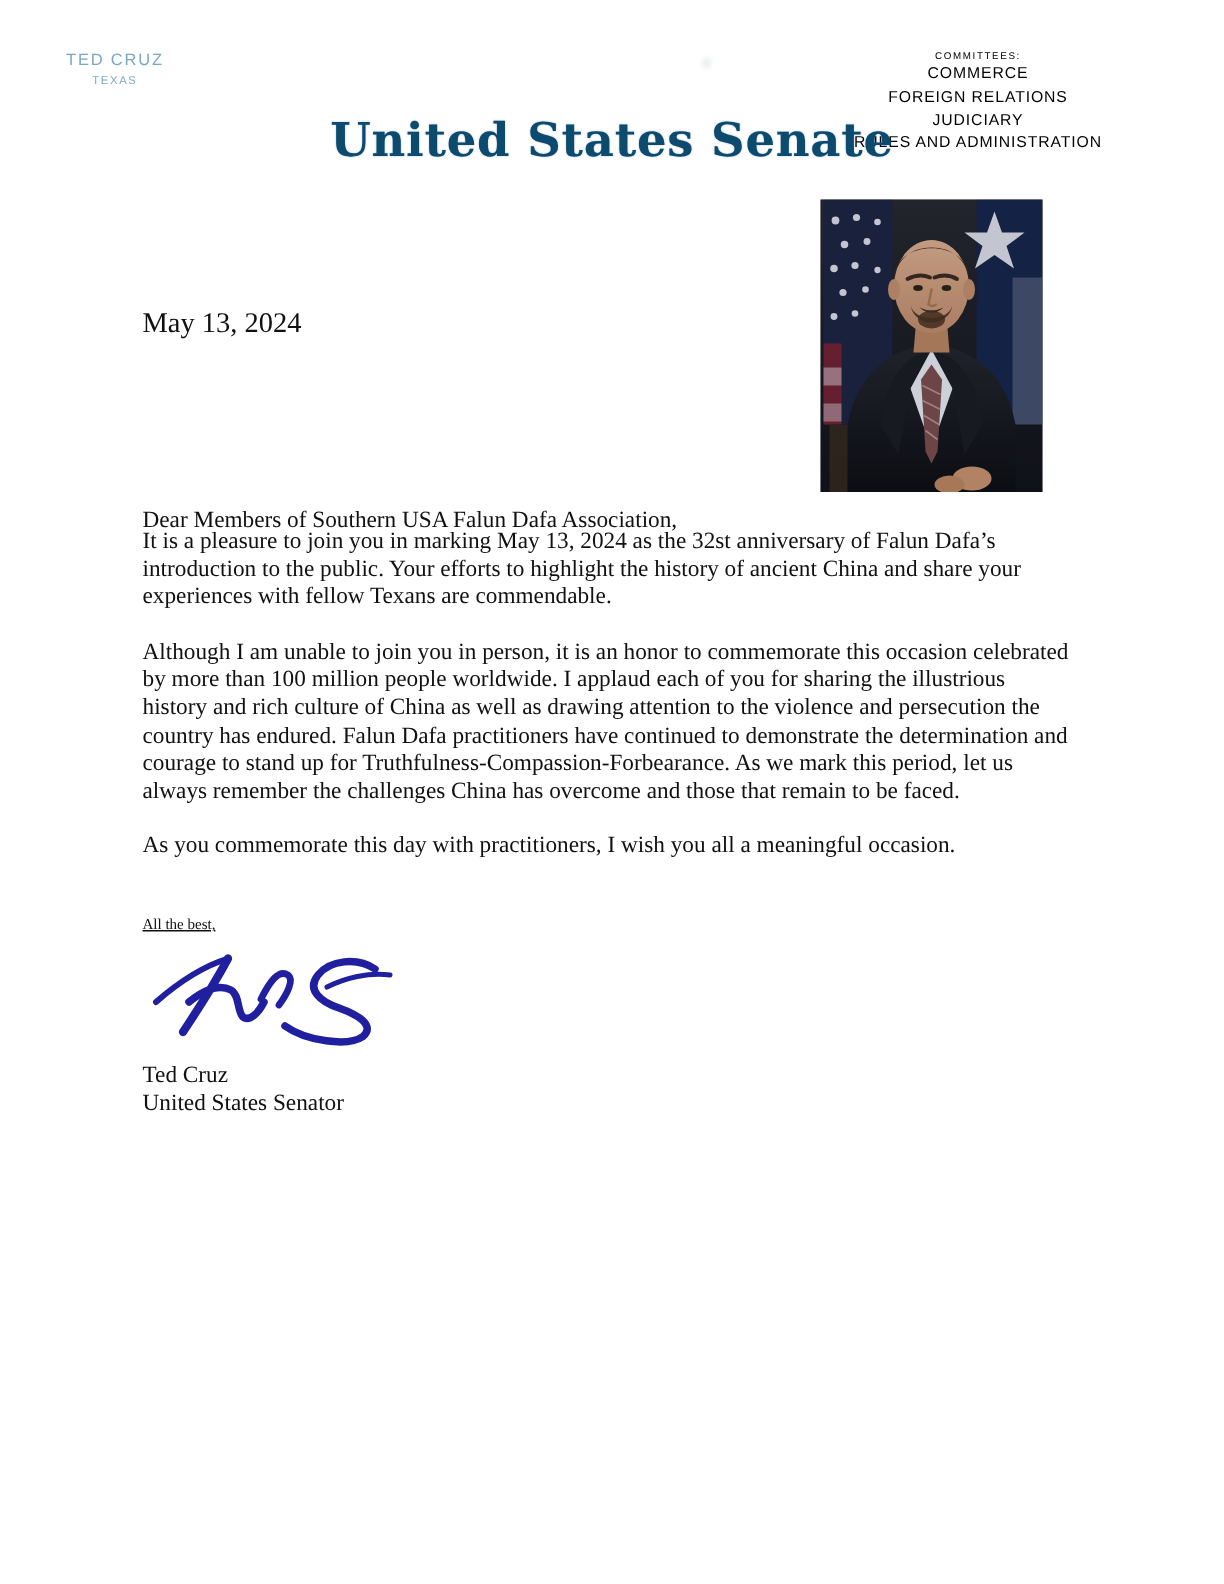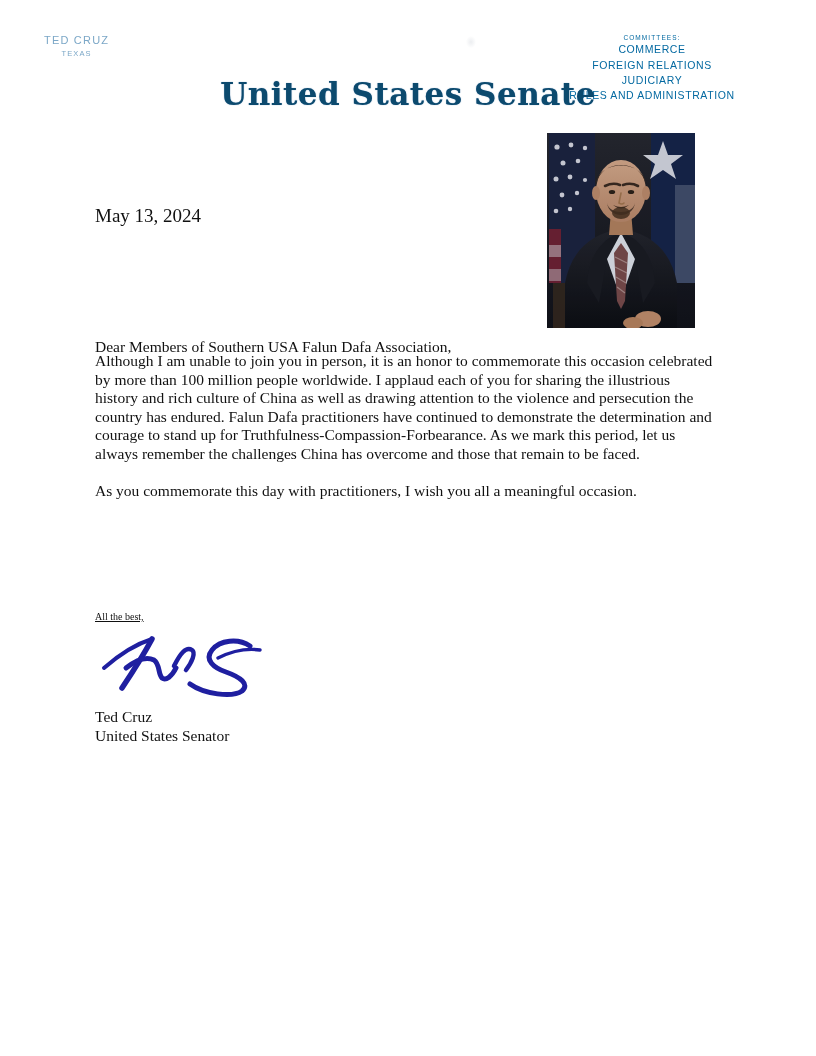--- a/index.html
+++ b/index.html
@@ -38,21 +38,21 @@
     margin-top: 1px;
     text-align: center;
   }
 
   .letterhead-right {
     position: absolute;
     right: 44px;
     top: 33px;
     text-align: center;
     font-family: "Liberation Sans", "DejaVu Sans", sans-serif;
-    color: #0369a1;
+    color: #000000;
     line-height: 1.45;
     width: 240px;
   }
   .committees-label {
     font-size: 6.5px;
     letter-spacing: 1.1px;
   }
   .committee-item {
     font-size: 10.5px;
     letter-spacing: 0.6px;
@@ -257,20 +257,21 @@
         <rect x="0" y="0" width="148" height="195" fill="#0b1020" opacity="0.10"></rect>
       </g>
     </svg>
   </div>
 
   <div class="date-line">May 13, 2024</div>
 
   <div class="salutation">Dear Members of Southern USA Falun Dafa Association,</div>
 
   <div class="paragraphs">
+    <p class="para">It is a pleasure to join you in marking May 13, 2024 as the 32st anniversary of Falun Dafa’s introduction to the public. Your efforts to highlight the history of ancient China and share your experiences with fellow Texans are commendable.</p>
     <p class="para">Although I am unable to join you in person, it is an honor to commemorate this occasion celebrated by more than 100 million people worldwide. I applaud each of you for sharing the illustrious history and rich culture of China as well as drawing attention to the violence and persecution the country has endured. Falun Dafa practitioners have continued to demonstrate the determination and courage to stand up for Truthfulness-Compassion-Forbearance. As we mark this period, let us always remember the challenges China has overcome and those that remain to be faced.</p>
     <p class="para">As you commemorate this day with practitioners, I wish you all a meaningful occasion.</p>
   </div>
 
   <div class="closing">All the best,</div>
 
   <div class="signature">
     <svg width="175" height="62" viewBox="0 0 175 62" xmlns="http://www.w3.org/2000/svg">
       <g fill="none" stroke="#1f1fa0" stroke-linecap="round" stroke-linejoin="round">
         <path d="M4 34 C 20 20, 36 10, 52 5" stroke-width="4"></path>

